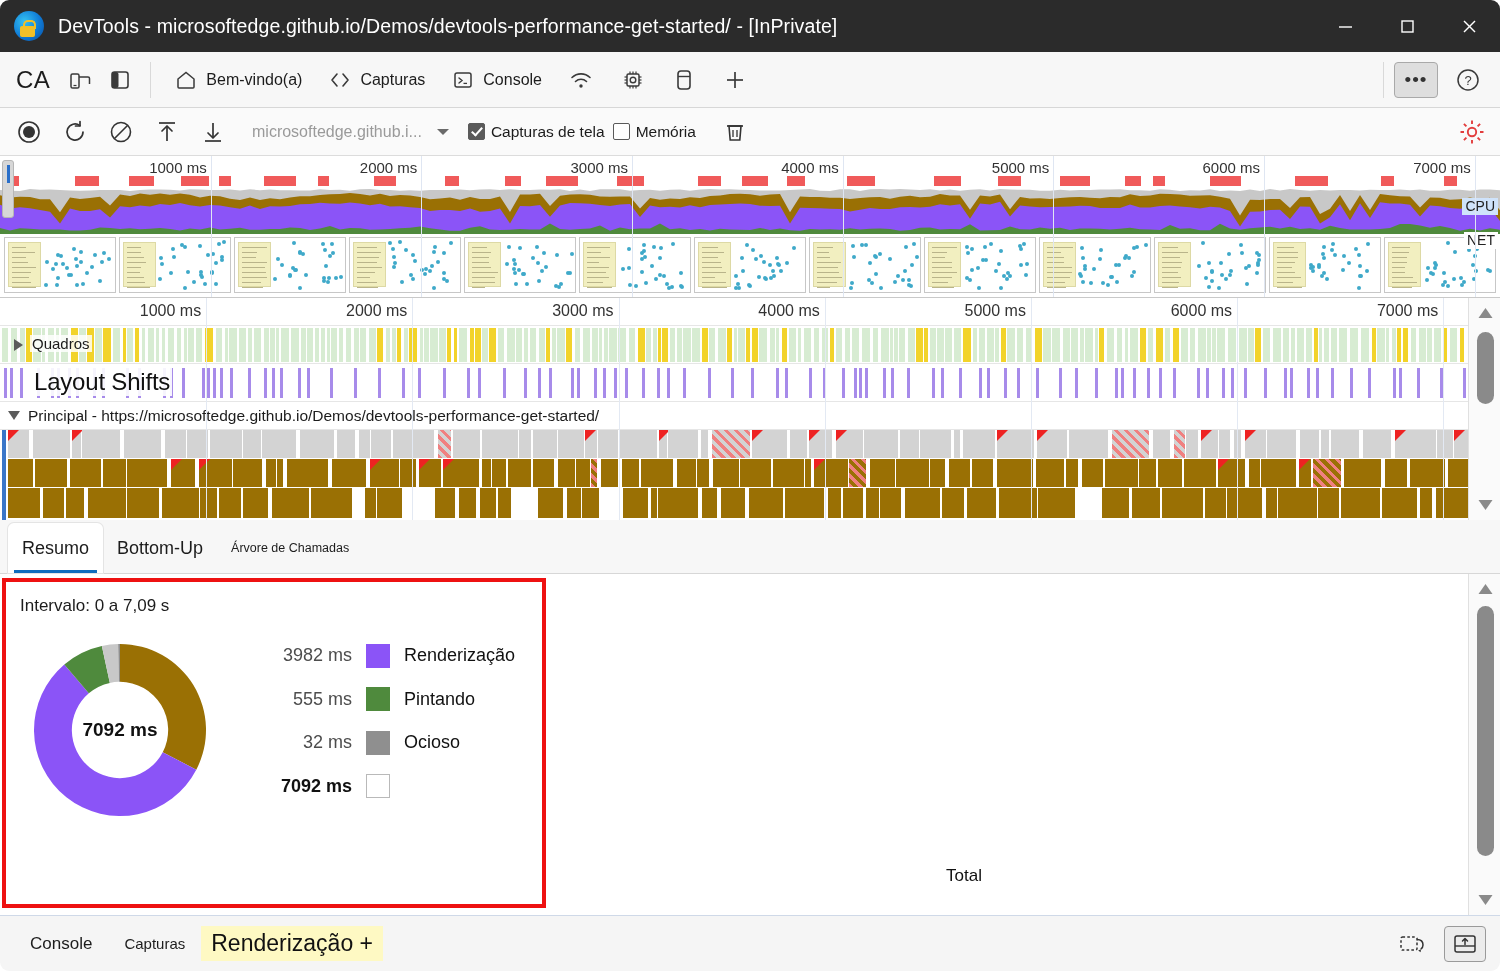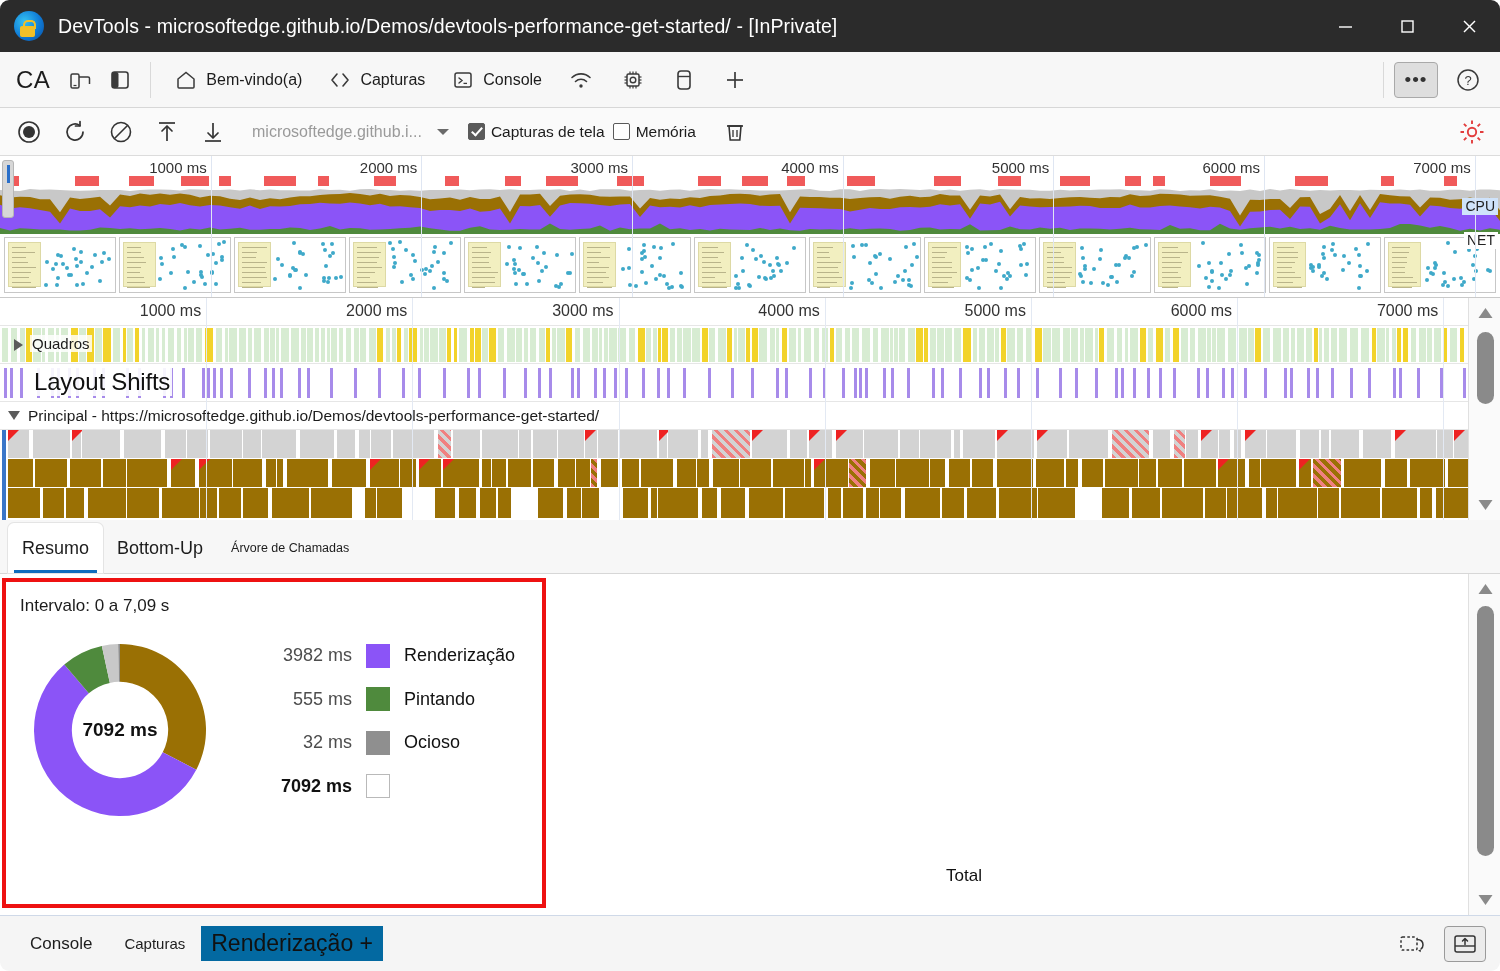--- a/index.html
+++ b/index.html
@@ -263,21 +263,21 @@
   
   .statusbar {
     position: absolute; left: 0; top: 915px; width: 1500px; height: 56px;
     background: #f5f5f5; border-top: 1px solid #cfd9e8;
     display: flex; align-items: center; padding: 0 14px;
     border-bottom-left-radius: 9px; border-bottom-right-radius: 9px;
   }
   .st-item { font-size: 17px; color: #1c1c1c; padding: 0 16px; white-space: nowrap; }
   .st-item.small { font-size: 15px; }
   .st-item.hl {
-    font-size: 23px; background: #0369a1; padding: 4px 10px; color: #111;
+    font-size: 23px; background: #fef9c3; padding: 4px 10px; color: #111;
   }
   .st-right { margin-left: auto; display: flex; align-items: center; gap: 10px; }
   .st-icn { width: 42px; height: 36px; display: flex; align-items: center; justify-content: center; }
   .st-icn.boxed { border: 1px solid #9a9a9a; background: #ececec; border-radius: 4px; }
 </style>
 </head>
 <body>
 
 <div id="app">
 

